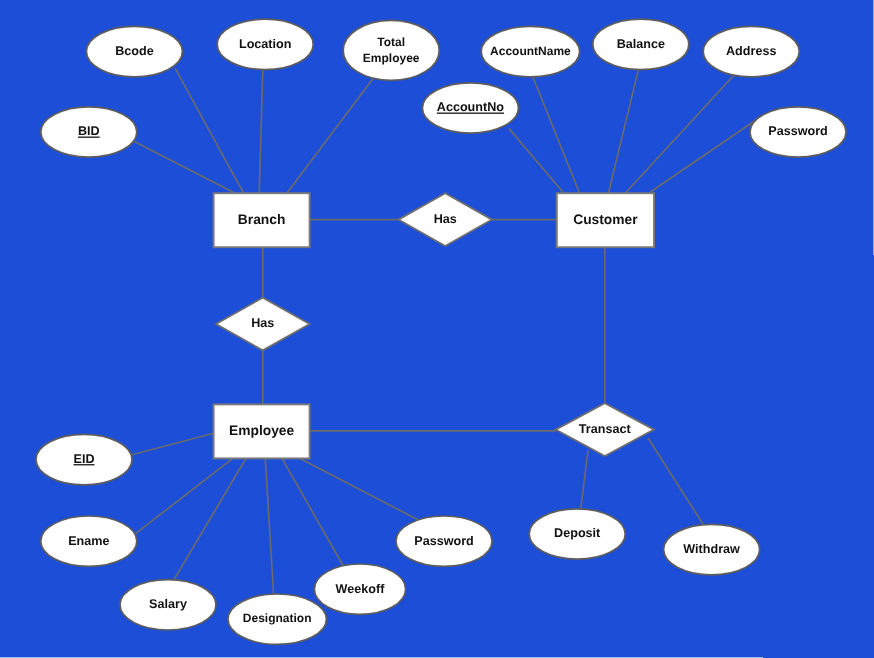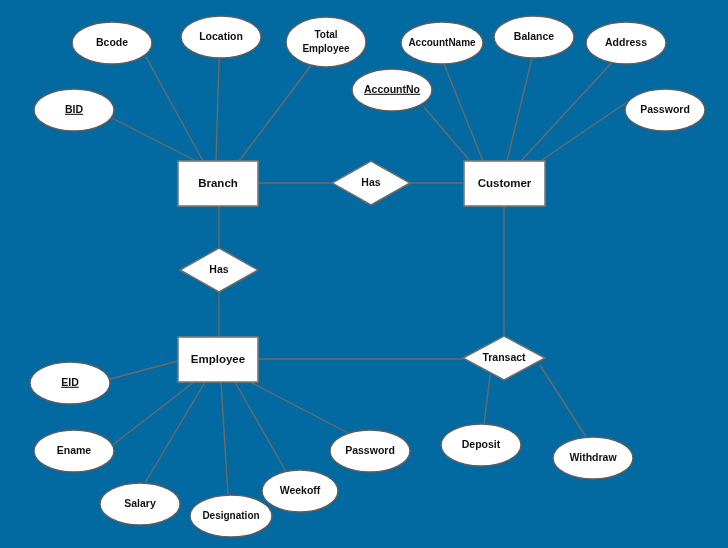--- a/index.html
+++ b/index.html
@@ -11,21 +11,21 @@
   body {
     width: 728px;
     height: 548px;
     font-family: "Liberation Sans", sans-serif;
     overflow: hidden;
   }
   #diagram-root {
     position: relative;
     width: 728px;
     height: 548px;
-    background: #0369a1;
+    background: #1d4ed8;
   }
   svg#er-canvas {
     display: block;
     width: 728px;
     height: 548px;
   }
   .edge {
     stroke: #6b6b6b;
     stroke-width: 1.4;
     fill: none;

